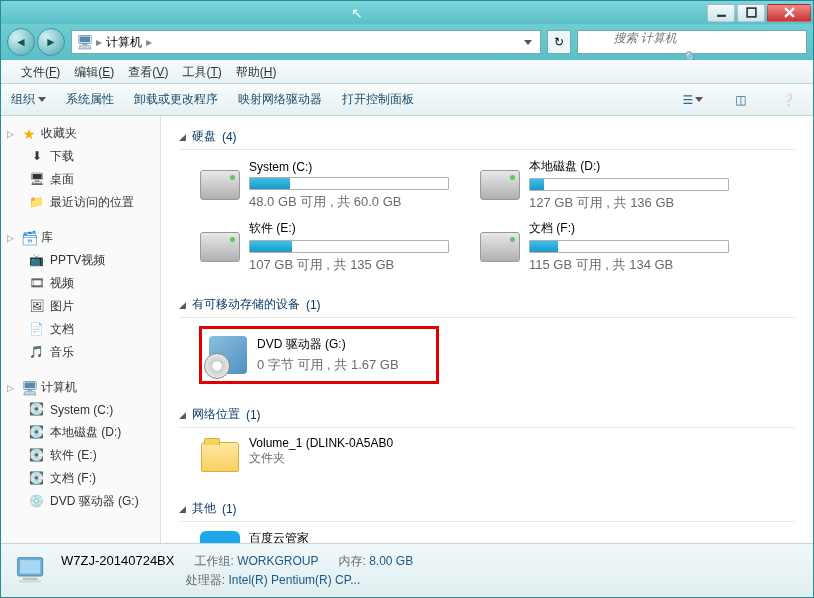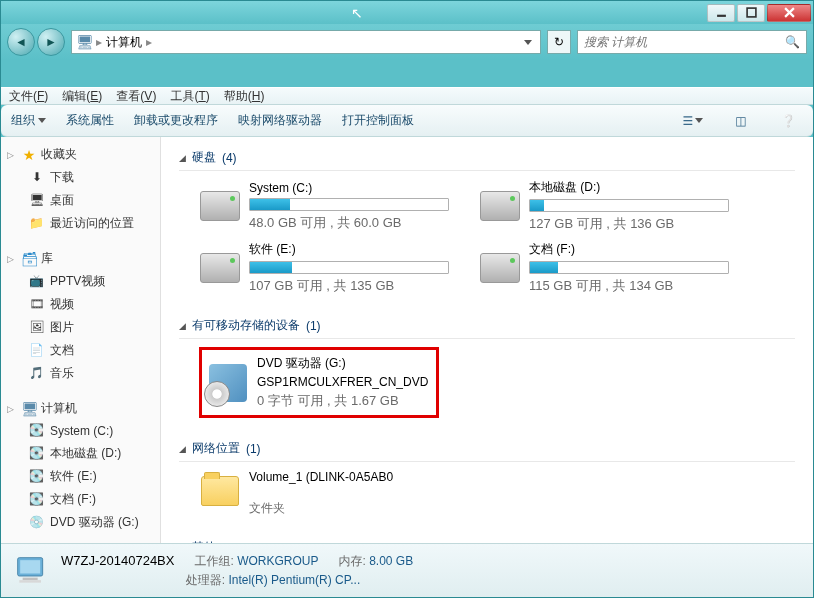--- a/index.html
+++ b/index.html
@@ -14,27 +14,27 @@
   .navrow { height: 36px; background: linear-gradient(#6fccd3,#5bc0c8); display: flex; align-items: center; padding: 3px 6px; gap: 6px; }
   .navbtns { display: flex; gap: 2px; }
   .navcircle { width: 28px; height: 28px; border-radius: 50%; background: radial-gradient(circle at 30% 30%, #d0f0f3, #4aa8b0); display: flex; align-items: center; justify-content: center; color: #155; border: 1px solid #3a98a0; }
   .addressbar { flex: 1; height: 24px; background: #fff; border: 1px solid #7aa; display: flex; align-items: center; padding: 0 4px; gap: 4px; }
   .addressbar .addr-icon { width: 16px; height: 16px; }
   .addressbar .crumb { color: #000; }
   .addressbar .sep { color: #888; }
   .addressbar .spacer { flex: 1; }
   .addr-drop { width: 16px; height: 16px; display: flex; align-items: center; justify-content: center; }
   .refresh { width: 24px; height: 24px; background: #eef7f8; border: 1px solid #7aa; display: flex; align-items: center; justify-content: center; }
-  .searchbox { width: 230px; height: 24px; background: #fff; border: 1px solid #7aa; display: flex; align-items: center; padding: 0 6px; gap: 6px; }
+  .searchbox { width: 230px; height: 24px; background: #fff; border: 1px solid #7aa; display: flex; align-items: center; padding: 0 6px; gap: 6px; flex-direction: column; }
   .searchbox input { border: none; outline: none; flex: 1; color: #888; font-style: italic; font-size: 12px; }
   .searchbox .sicon { color: #3a7fbf; }
-  .menubar { height: 18px; background: linear-gradient(#f5fbfc,#e8f3f5); border-top: 1px solid #fff; border-bottom: 1px solid #c0d8da; display: flex; align-items: center; padding: 0 8px; gap: 14px; margin-top: 27px; }
+  .menubar { height: 24px; background: linear-gradient(#f5fbfc,#e8f3f5); border-top: 1px solid #fff; border-bottom: 1px solid #c0d8da; display: flex; align-items: center; padding: 0 20px; gap: 14px; }
   .menubar span { color: #333; }
   .menubar u { text-decoration: underline; }
-  .toolbar { height: 32px; background: linear-gradient(#f8fcfd,#e5f0f2); border-bottom: 1px solid #c0d8da; display: flex; align-items: center; padding: 0 10px; gap: 20px; border-radius: 6px; }
+  .toolbar { height: 32px; background: linear-gradient(#f8fcfd,#e5f0f2); border-bottom: 1px solid #c0d8da; display: flex; align-items: center; padding: 0 10px; gap: 20px; }
   .toolbar .titem { color: #1a4a6a; display: flex; align-items: center; gap: 3px; }
   .toolbar .spacer { flex: 1; }
   .toolbar .iconbtn { width: 28px; height: 22px; border: 1px solid transparent; display: flex; align-items: center; justify-content: center; color: #3a6a8a; }
   .mainarea { flex: 1; display: flex; background: #fff; overflow: hidden; }
   .sidebar { width: 160px; border-right: 1px solid #e0e0e0; background: #fafafa; overflow: auto; padding: 6px 0; }
   .sidebar .group { margin-bottom: 12px; }
   .sidebar .grhead { display: flex; align-items: center; gap: 4px; padding: 3px 6px; font-weight: normal; color: #333; }
   .sidebar .grhead .tri { color: #888; font-size: 9px; display: inline-block; width: 10px; }
   .sidebar .item { display: flex; align-items: center; gap: 5px; padding: 3px 6px 3px 28px; color: #333; }
   .sidebar .ic { display: inline-block; width: 16px; height: 16px; text-align: center; }
@@ -48,21 +48,21 @@
   .drive .dicon { width: 42px; height: 42px; display: flex; align-items: center; justify-content: center; }
   .drive .dinfo { flex: 1; }
   .drive .dname { color: #000; margin-bottom: 3px; }
   .drive .dbar { height: 13px; border: 1px solid #b0b0b0; background: #fff; position: relative; margin-bottom: 3px; border-radius: 1px; }
   .drive .dbar .fill { position: absolute; left: 0; top: 0; bottom: 0; background: linear-gradient(#3dc0e8,#1a9ac8); }
   .drive .dstatus { color: #6a6a6a; font-size: 13px; }
   .highlight { border: 3px solid #e00000; padding: 5px; }
   .netdrive { display: flex; gap: 8px; padding: 8px 0 8px 20px; }
   .neticon { width: 42px; height: 42px; display: flex; align-items: center; justify-content: center; }
   .netinfo .n1 { color: #000; }
-  .netinfo .n2 { color: #6a6a6a; margin-top: 16px; }
+  .netinfo .n2 { color: #6a6a6a; }
   .statusbar { height: 54px; background: linear-gradient(#f0f8fa,#e0eef0); border-top: 1px solid #c0d8da; display: flex; align-items: center; padding: 4px 10px; gap: 10px; }
   .statusbar .pcicon { width: 40px; height: 40px; }
   .statusbar .sinfo { display: flex; flex-direction: column; gap: 2px; }
   .statusbar .row { display: flex; gap: 20px; }
   .statusbar .pcname { color: #000; font-size: 13px; }
   .statusbar .lbl { color: #6a6a6a; }
   .statusbar .val { color: #1a5a8a; margin-top: 16px; }
   .hd-icon { width: 40px; height: 30px; background: linear-gradient(#e8e8e8,#b0b0b0); border-radius: 3px; position: relative; border: 1px solid #999; }
   .hd-icon::before { content: ""; position: absolute; right: 4px; top: 4px; width: 5px; height: 5px; background: #5cc85c; border-radius: 50%; }
   .dvd-icon { width: 38px; height: 38px; background: linear-gradient(135deg,#8ac0e0,#5090c0); border-radius: 4px; position: relative; }
@@ -286,21 +286,20 @@
             <span>有可移动存储的设备</span> 
             <span class="count">(1)</span>
           </div>
         <div class="drivegrid">
           <div class="drive highlight" style="width:auto;min-width:240px">
             <div class="dicon">
                 <div class="dvd-icon"></div>
               </div>
             <div class="dinfo">
               <div class="dname">DVD 驱动器 (G:)</div>
-              <div class="dname">GSP1RMCULXFRER_CN_DVD</div>
               <div class="dstatus">0 字节 可用 , 共 1.67 GB</div>
             </div>
           </div>
         </div>
       </div>
 
       <div class="section">
         <div class="secthead">
             <span class="tri">◢</span>
             <span>网络位置</span> 

